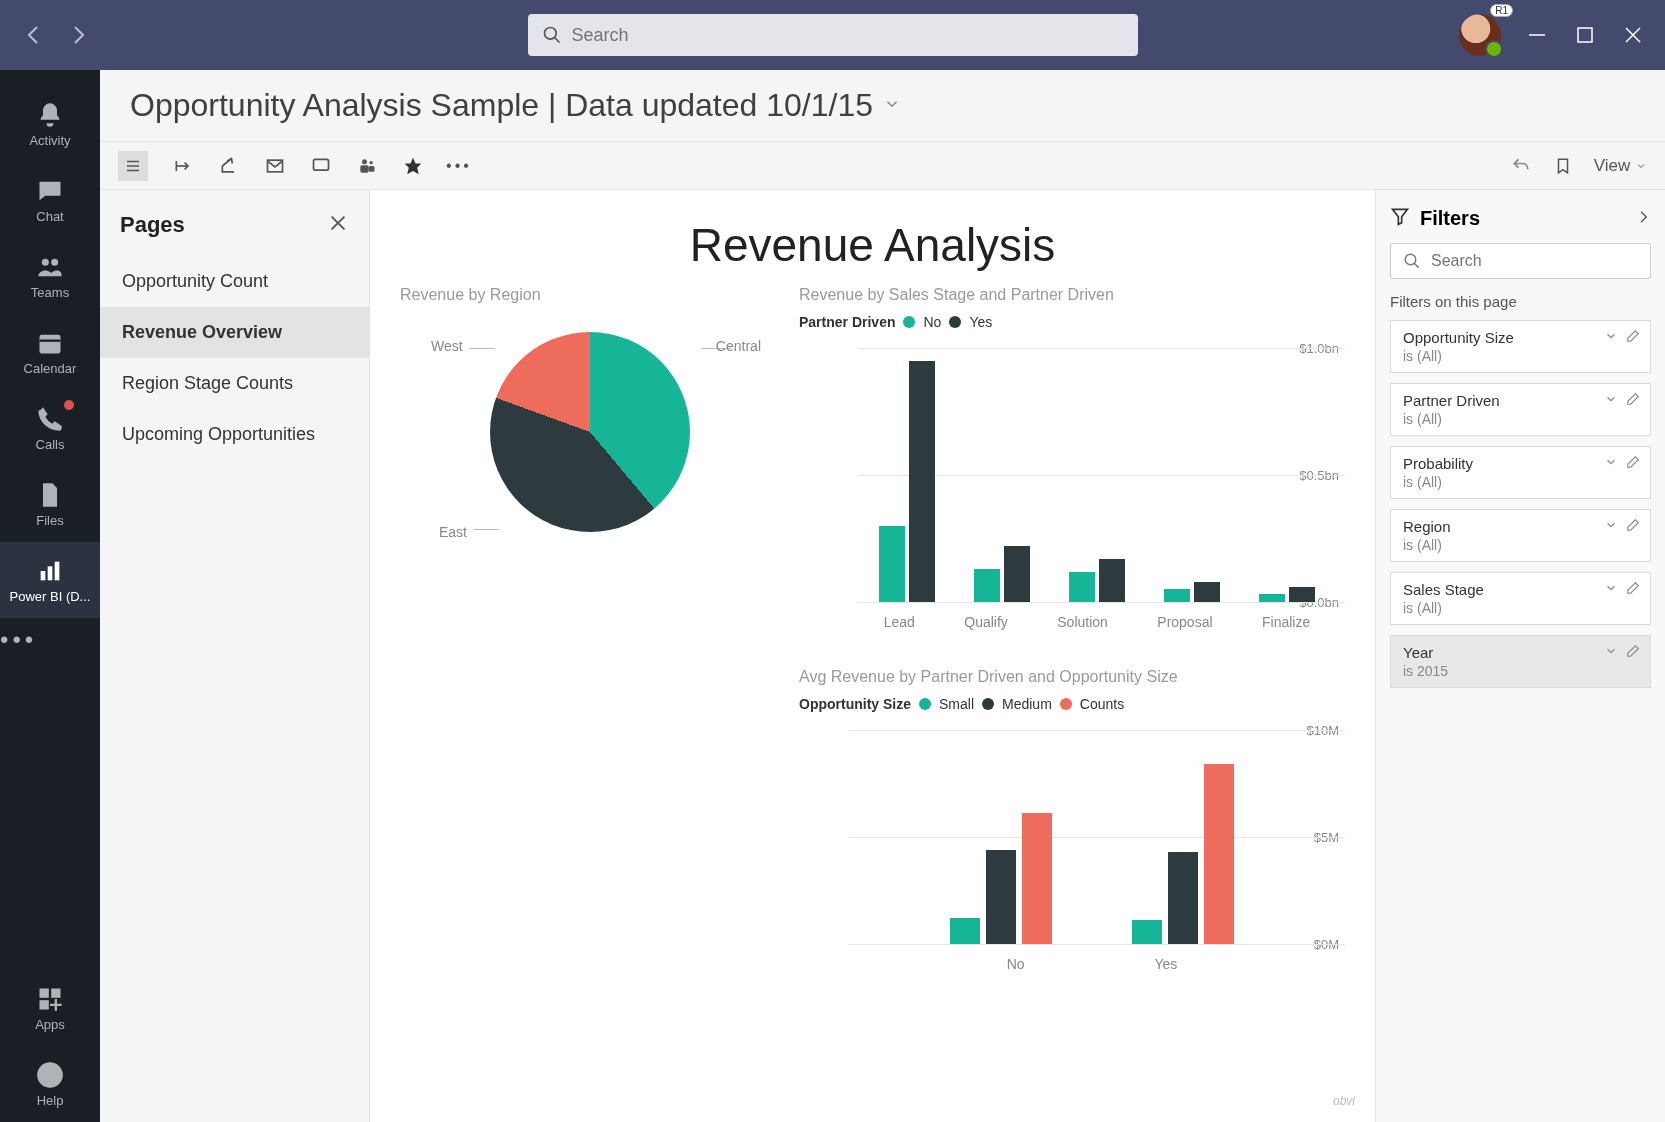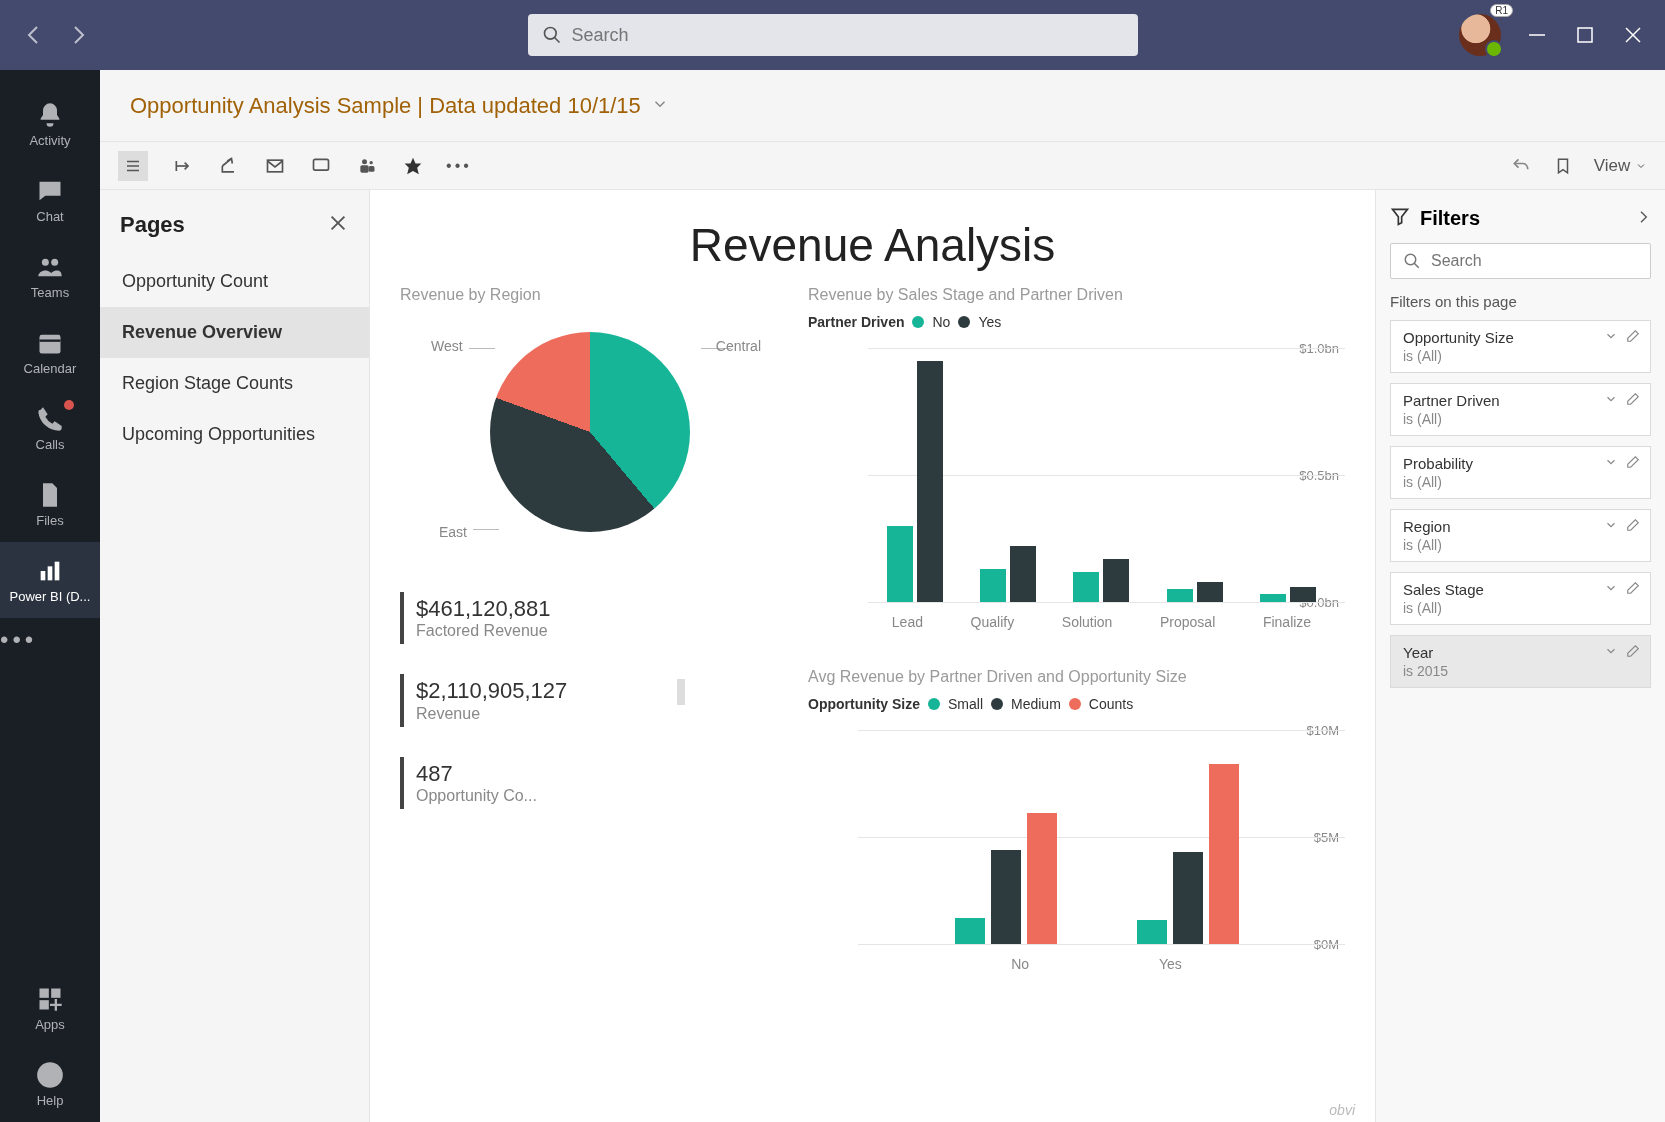--- a/index.html
+++ b/index.html
@@ -30,21 +30,21 @@
 .rail-item svg { width: 28px; height: 28px; fill: currentColor; }
 .rail-item .dot { position:absolute; top:10px; right:26px; width:10px; height:10px; background:#D9534F; border-radius:50%;}
 .rail-spacer { flex: 1; }
 .rail .more-dots { color:#B0B2B5; font-size:24px; letter-spacing:4px; margin-top:8px;}
 
 
 .content { flex: 1; display: flex; flex-direction: column; background:#F5F5F6;}
 
 
 .reportbar { height: 72px; display:flex; align-items:center; padding:0 30px; border-bottom:1px solid #E5E5E5;}
-.reportbar .title { font-size:22px; color:#a16207; font-weight:400;}
+.reportbar .title { font-size:32px; color:#404040; font-weight:400;}
 .reportbar .chev { margin-left:10px; }
 .reportbar .right { margin-left:auto; display:flex; align-items:center; gap:20px;}
 .rbtn { width:28px; height:28px; cursor:pointer; color:#555;}
 .close-btn { border:1px solid #D0D0D0; background:#fff; padding:10px 22px; font-size:18px; color:#333; cursor:pointer; border-radius:2px;}
 .close-highlight { border:2px solid #D83B01; padding:4px; border-radius:2px;}
 
 
 .toolbar { height:48px; display:flex; align-items:center; padding:0 18px; gap:24px; border-bottom:1px solid #E5E5E5; background:#F5F5F6;}
 .tbtn { width:22px; height:22px; cursor:pointer; color:#444; display:flex; align-items:center; justify-content:center;}
 .tbtn.box { width:30px; height:30px; background:#DDD; justify-content:center;}
@@ -56,21 +56,21 @@
 .pages { width:270px; border-right:1px solid #E5E5E5; background:#F5F5F6; padding-top:12px;}
 .pages-head { display:flex; align-items:center; justify-content:space-between; padding:10px 20px 18px;}
 .pages-head h3 { font-size:22px; font-weight:600; color:#222;}
 .pages-head .x { cursor:pointer; color:#555;}
 .page-item { padding:15px 22px; font-size:18px; color:#333; cursor:pointer;}
 .page-item.active { background:#E3E3E3; font-weight:600;}
 
 .canvas { flex:1; background:#fff; padding:20px 30px 10px; position:relative; overflow:hidden;}
 .canvas h1 { text-align:center; font-size:46px; font-weight:300; color:#222; margin-top:8px;}
 
-.chart-grid { display:grid; grid-template-columns: 380px 1fr; grid-template-rows: auto auto; gap: 18px 28px; margin-top:14px;}
+.chart-grid { display:grid; grid-template-columns: 380px 1fr; grid-template-rows: auto auto; gap: 18px 19px; margin-top:14px;}
 .chart-title { font-size:16px; color:#9A9A9A; margin-bottom:10px;}
 .legend { font-size:14px; color:#333; display:flex; align-items:center; gap:8px; margin-bottom:8px;}
 .legend b { font-weight:600;}
 .sw { width:12px; height:12px; border-radius:50%; display:inline-block;}
 
 
 .pie-wrap { position:relative; width:230px; height:230px; margin:28px auto 0;}
 .pie { width:200px; height:200px; border-radius:50%; background: conic-gradient(#16B597 0deg 140deg, #2E3B3E 140deg 290deg, #EE6C5C 290deg 360deg); margin:10px auto;}
 .pie-label { position:absolute; font-size:14px; color:#888;}
 .pie-label.l1 { right:-56px; top:6px;} 
@@ -102,21 +102,21 @@
 .filters-head { display:flex; align-items:center; gap:10px; font-size:20px; font-weight:600; margin-bottom:12px;}
 .filters-head .chev2{ margin-left:auto;}
 .fsearch { display:flex; align-items:center; gap:10px; border:1px solid #CCC; padding:8px 12px; background:#fff; border-radius:2px; margin-bottom:14px;}
 .fsearch input { border:none; outline:none; font-size:16px; flex:1;}
 .flabel { font-size:15px; color:#555; margin-bottom:10px;}
 .fcard { border:1px solid #DADADA; background:#fff; padding:8px 12px; margin-bottom:10px; display:flex; flex-direction:column; gap:2px; position:relative; cursor:pointer;}
 .fcard.active { background:#E8E8E8;}
 .fcard .n { font-size:15px; color:#333;}
 .fcard .v { font-size:14px; color:#888;}
 .fcard .ic { position:absolute; right:10px; top:8px; display:flex; gap:8px; color:#888;}
-.watermark{position:absolute;right:20px;bottom:4px;font-size:14px;color:#bbb;font-style:italic;}
+.watermark{position:absolute;right:20px;bottom:14px;font-size:12px;color:#bbb;font-style:italic;}
 </style>
 </head>
 <body>
 
 <div class="titlebar">
   <div class="nav-arrows">
     <div class="nav-arrow"><svg viewBox="0 0 24 24" fill="none" stroke-width="2">
           <polyline points="15 4 7 12 15 20"></polyline>
         </svg></div>
     <div class="nav-arrow"><svg viewBox="0 0 24 24" fill="none" stroke-width="2">
@@ -322,34 +322,20 @@
             <div class="chart-title">Revenue by Region</div>
             <div class="pie-wrap">
               <div class="pie"></div>
               <span class="tick" style="right:-26px;top:16px;"></span>
               <span class="pie-label l1">Central</span>
               <span class="tick" style="left:-2px;bottom:32px;width:26px;"></span>
               <span class="pie-label l2" style="left:-36px;">East</span>
               <span class="tick" style="left:-6px;top:16px;width:26px;"></span>
               <span class="pie-label l3" style="left:-44px;">West</span>
             </div>
-            <div class="kpis" id="kpis">
-                <div class="kpi">
-                  <div class="val">$461,120,881</div>
-                  <div class="lab">Factored Revenue</div>
-                </div>
-                <div class="kpi">
-                  <div class="val">$2,110,905,127<span class="bar"></span></div>
-                  <div class="lab">Revenue</div>
-                </div>
-                <div class="kpi">
-                  <div class="val">487</div>
-                  <div class="lab">Opportunity Co...</div>
-                </div>
-              </div>
           </div>
 
           <div>
             <div class="chart-title">Revenue by Sales Stage and Partner Driven</div>
             <div class="legend">
                 <b>Partner Driven</b>
               <span class="sw" style="background:#16B597;"></span>
                 <span>No</span>
               <span class="sw" style="background:#2E3B3E;"></span>
                 <span>Yes</span>

